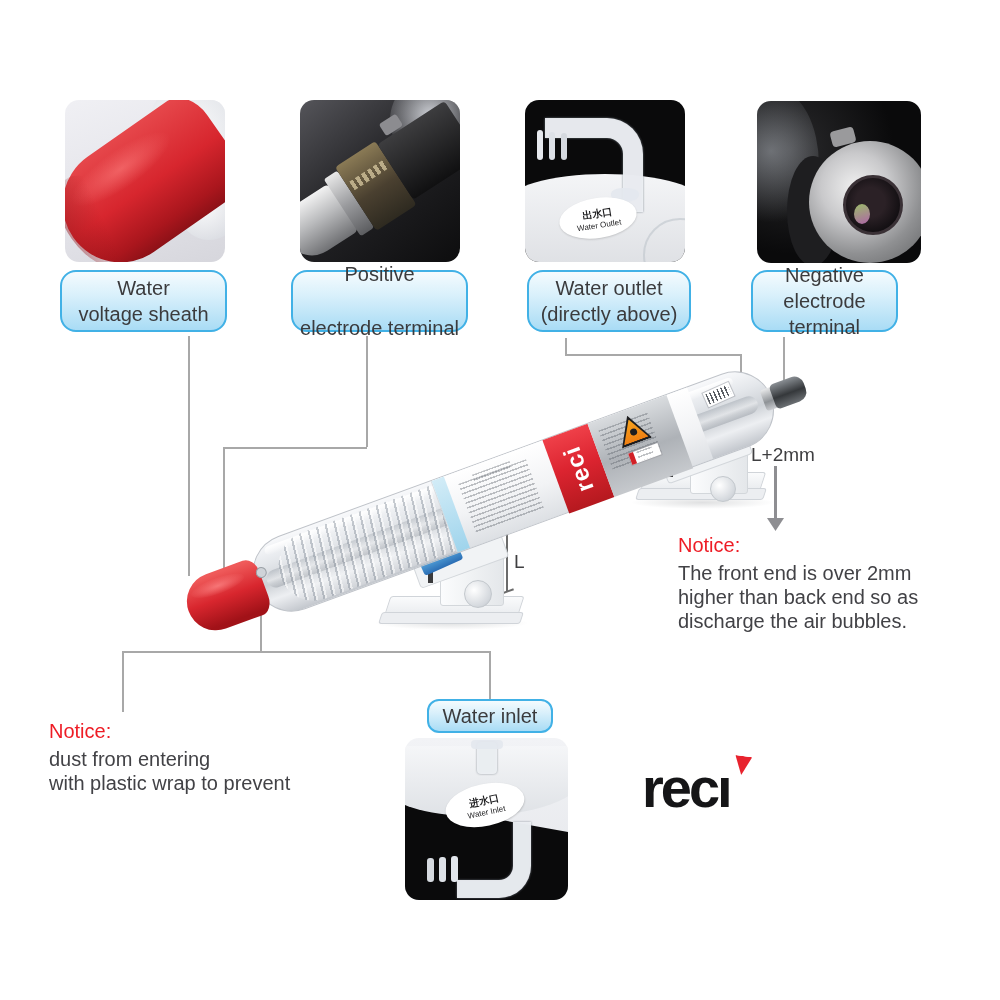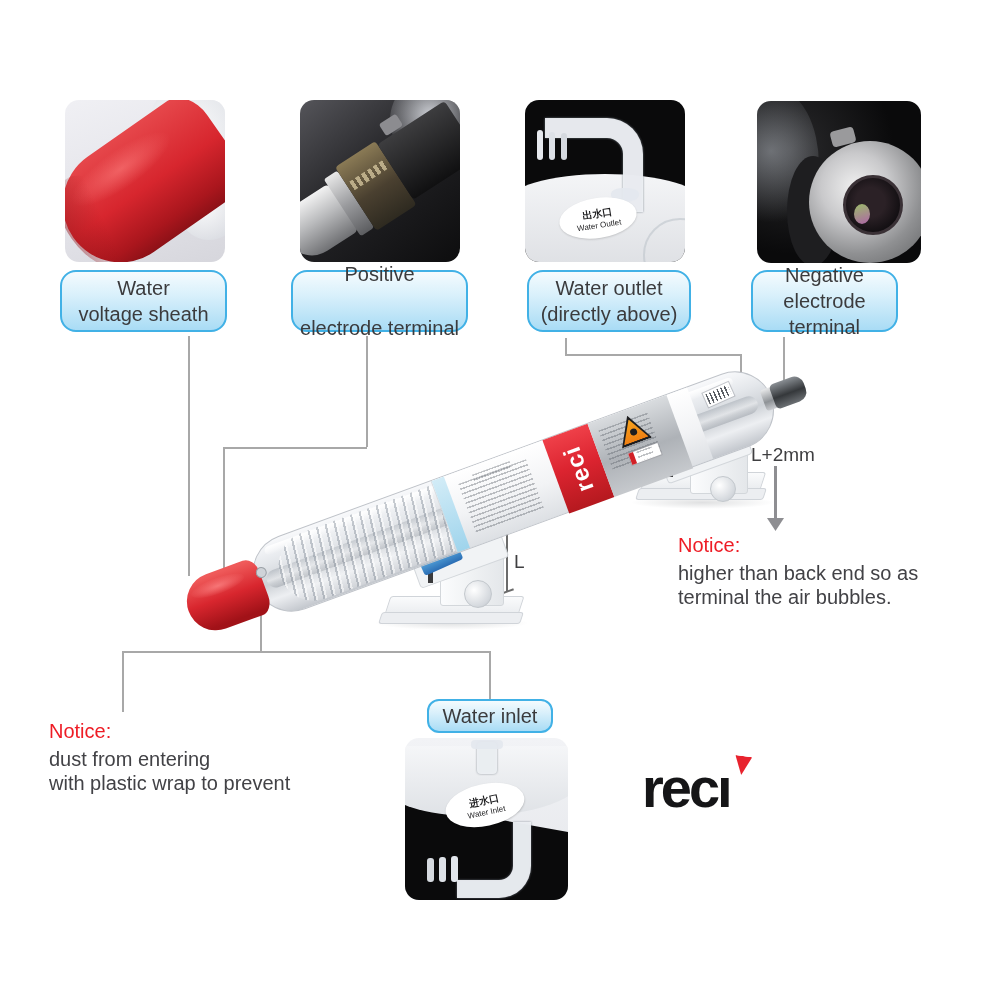--- a/index.html
+++ b/index.html
@@ -189,22 +189,23 @@
   <div class="dimv" style="left:742px;top:438px;height:50px;"></div>
   <div class="tick" style="left:734px;top:437px;"></div>
   <div class="tick" style="left:734px;top:487px;"></div>
   <div class="dimlabel" style="left:751px;top:444px;">L+2mm</div>
 
   <div class="abs" style="left:774px;top:466px;width:2.5px;height:53px;background:#8e8e92;"></div>
   <div class="abs" style="left:767px;top:518px;width:17px;height:13px;clip-path:polygon(0 0,100% 0,50% 100%);background:#8e8e92;"></div>
 
   <div class="abs" style="left:678px;top:534px;">
     <div class="notice-title">Notice:</div>
+    <div class="notice-line">The front end is over 2mm</div>
     <div class="notice-line">higher than back end so as</div>
-    <div class="notice-line">terminal the air bubbles.</div>
+    <div class="notice-line">discharge the air bubbles.</div>
   </div>
 
   <div class="abs" style="left:49px;top:720px;">
     <div class="notice-title">Notice:</div>
     <div class="notice-line">dust from entering</div>
     <div class="notice-line">with plastic wrap to prevent</div>
   </div>
 
   <div class="pill" style="left:427px;top:699px;width:126px;height:34px;border-radius:12px;font-size:20px;">
     <div>Water inlet</div>

